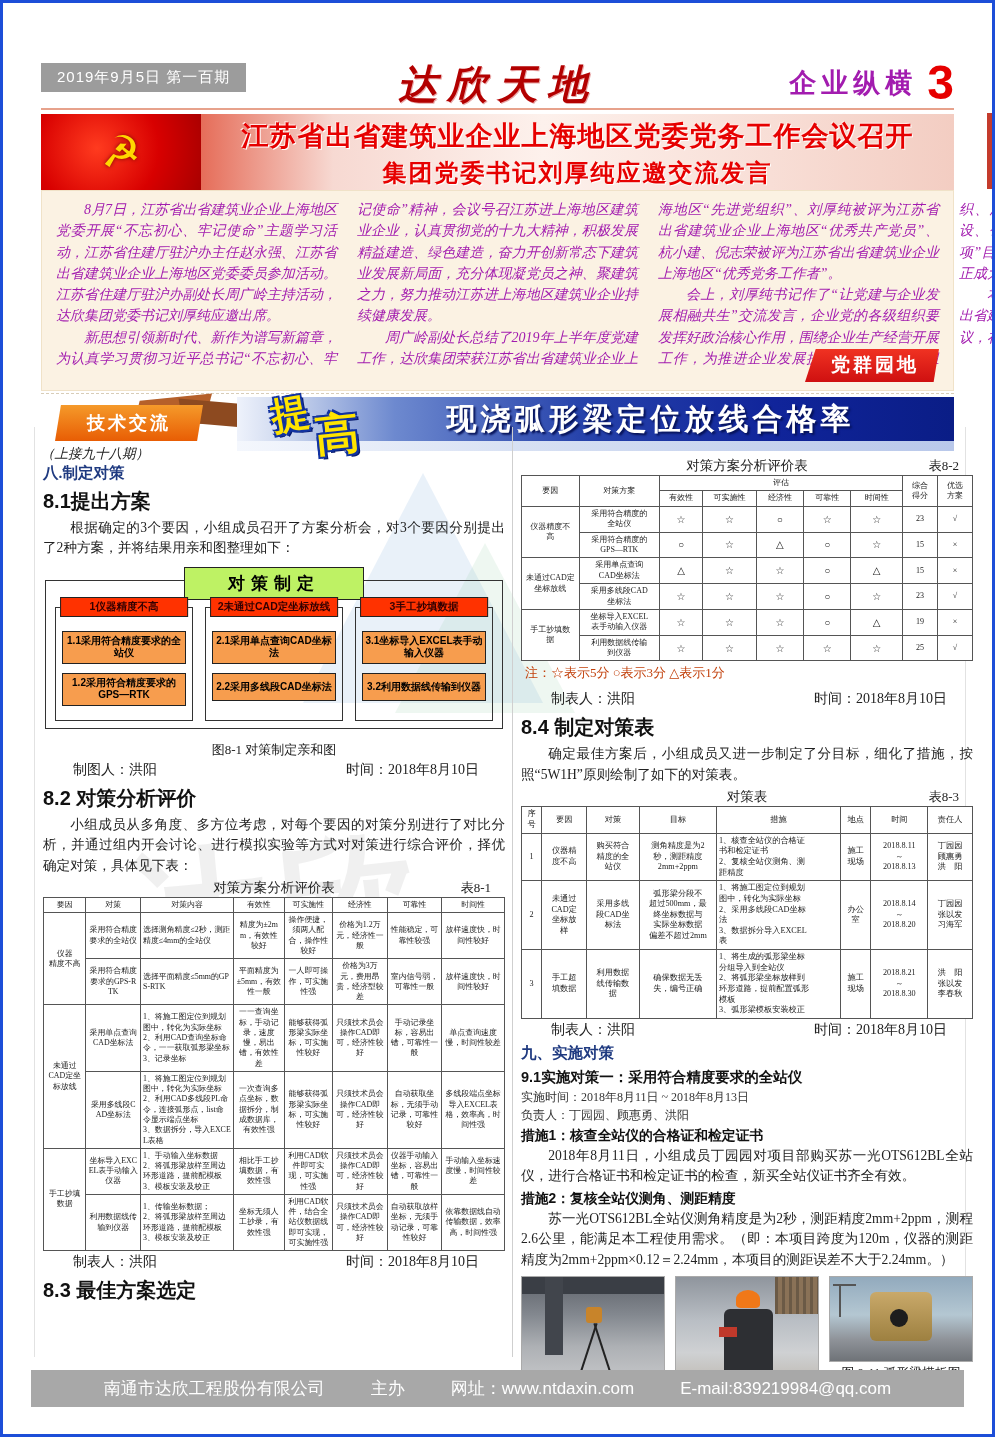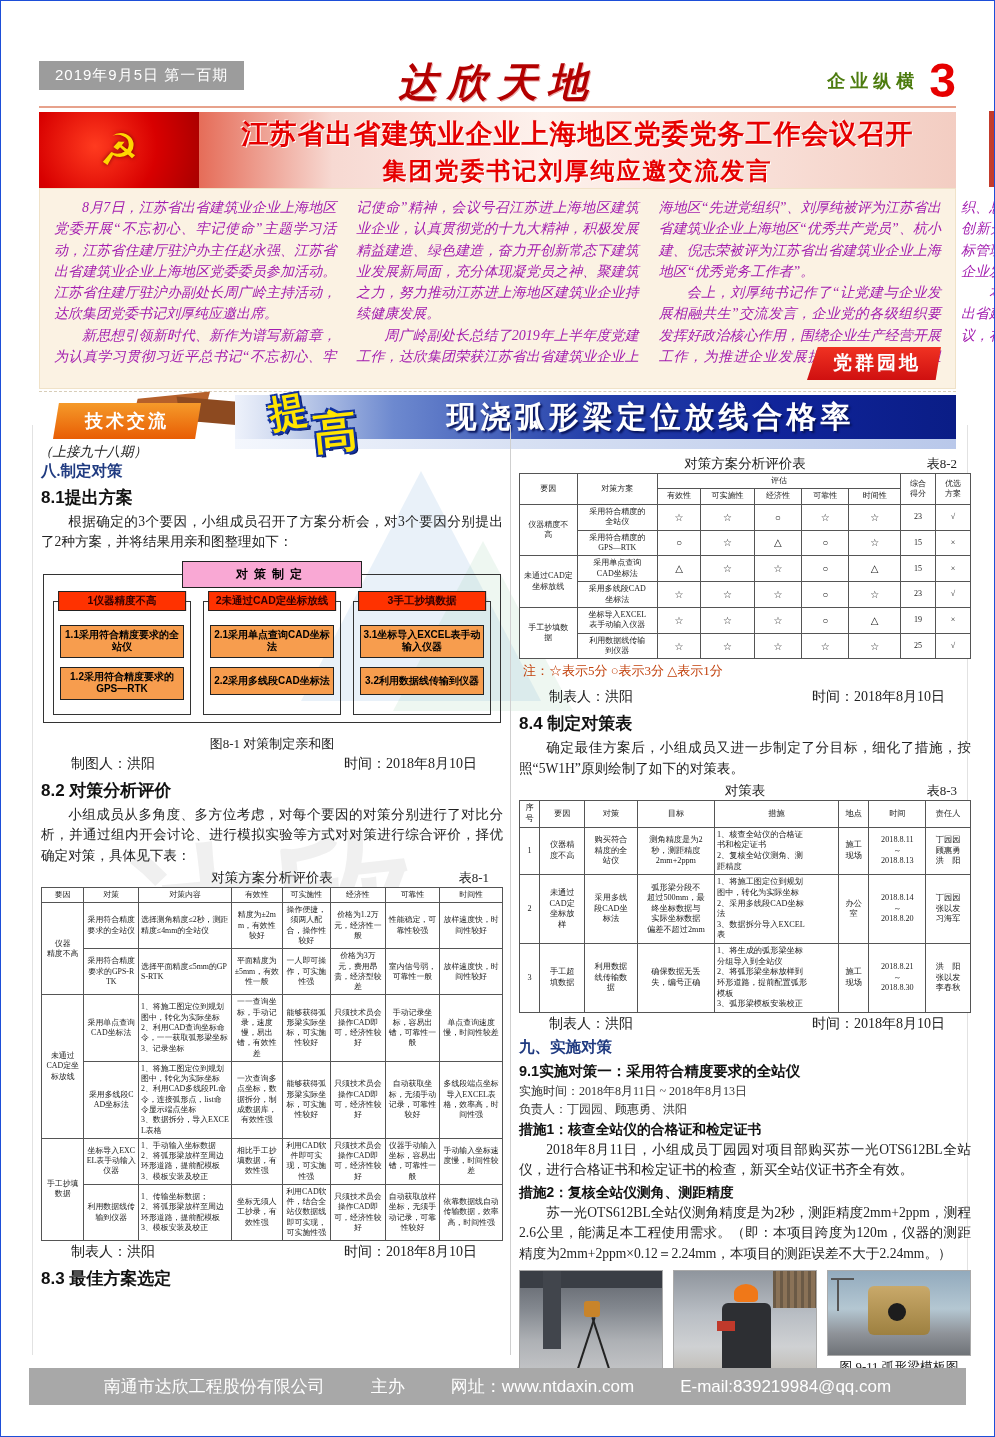--- a/index.html
+++ b/index.html
@@ -1,24 +1,24 @@
 <!DOCTYPE html>
 <html><head>
 <meta charset="utf-8">
 <style>
   * { margin:0; padding:0; box-sizing:border-box; }
   body { background:#e8e8e8; font-family:"Liberation Serif","DejaVu Serif",serif; }
-  .page { position:relative; width:995px; height:1437px; margin:0 auto; background:#fff; overflow:hidden; border:1px solid #1d4ed8; }
+  .page { position:relative; width:995px; height:1437px; margin:0 auto; background:#fff; overflow:hidden; border:3px solid #1d4ed8; }
 
   
   .hdr { position:absolute; left:38px; right:38px; top:52px; height:50px; }
   .hdr-date { position:absolute; left:0; top:8px; background:#9c9c9c; color:#fff; font-family:"Liberation Sans",sans-serif; font-size:15px; padding:5px 16px; letter-spacing:1px; }
   .hdr-mast { position:absolute; left:50%; top:2px; transform:translateX(-50%); font-size:40px; font-weight:bold; font-style:italic; color:#b30000; letter-spacing:10px; text-shadow:1px 1px 0 #e9a9a9; white-space:nowrap; }
   .hdr-right { position:absolute; right:0; top:4px; display:flex; align-items:center; gap:10px; }
-  .hdr-sec { font-family:"Liberation Sans",sans-serif; font-weight:bold; font-size:18px; letter-spacing:5px; color:#4d7c0f; }
+  .hdr-sec { font-family:"Liberation Sans",sans-serif; font-weight:bold; font-size:27px; letter-spacing:5px; color:#a21caf; }
   .hdr-num { font-family:"Liberation Sans",sans-serif; font-weight:bold; font-size:48px; color:#e60000; line-height:1; }
   .hdr-rule { position:absolute; left:38px; right:38px; top:105px; height:2px; background:#e7a28c; }
   .red-sliver { position:absolute; right:0; top:110px; width:5px; height:76px; background:#c43b2c; }
 
   
   .banner { position:absolute; left:38px; right:38px; top:111px; height:76px; background:linear-gradient(90deg,#c00000 0%,#e04b33 13%,#f7d9d2 32%,#fdf1ec 55%,#f8ded6 80%,#f3cdc2 100%); overflow:hidden; }
   .emblem { position:absolute; left:0; top:0; width:160px; height:76px; background:radial-gradient(circle at 35% 45%, #ff3b1f 0%, #d80000 55%, #a80000 100%); display:flex; align-items:center; justify-content:center; }
   .emblem-glyph { font-size:44px; color:#ffd700; text-shadow:0 0 4px #7a0000; }
   .banner-titles { position:absolute; left:170px; right:10px; top:4px; text-align:center; color:#e60000; font-family:"Liberation Sans",sans-serif; font-weight:bold; }
   .banner-t1 { font-size:27px; letter-spacing:1px; text-shadow:1px 1px 0 #fff,-1px -1px 0 #ffe9e4; }
@@ -46,30 +46,30 @@
   .byline { position:absolute; right:16px; top:50px; font-family:"Liberation Sans",sans-serif; font-weight:bold; font-size:15px; color:#111; }
 
   
   .col-sep { position:absolute; left:509px; top:424px; height:930px; width:1px; background:#cfcfcf; }
   .edgeL { position:absolute; left:31px; top:424px; height:930px; width:1px; background:#e2e2e2; }
   .edgeR { position:absolute; right:26px; top:424px; height:930px; width:1px; background:#e2e2e2; }
   .colL { position:absolute; left:40px; width:462px; top:458px; }
   .colR { position:absolute; left:518px; width:452px; top:452px; }
 
   .h-nav { font-weight:bold; font-size:15.5px; color:#1f3a80; margin:2px 0 4px; }
-  .h-sub { font-family:"Liberation Sans",sans-serif; font-weight:bold; font-size:17px; color:#111; margin:4px 0 3px; }
+  .h-sub { font-family:"Liberation Sans",sans-serif; font-weight:bold; font-size:20px; color:#111; margin:4px 0 3px; }
   .para { font-size:13.6px; line-height:1.5; text-align:justify; text-indent:2em; color:#222; margin-bottom:3px; }
   .maker-row { display:flex; justify-content:space-between; font-size:14px; color:#222; padding:2px 26px 2px 30px; }
   .tbl-title { display:flex; align-items:baseline; justify-content:center; position:relative; font-size:13.5px; color:#222; margin-top:2px; }
   .tbl-tag { position:absolute; right:14px; font-size:13px; }
 
   
   .affinity { position:relative; height:172px; margin:8px 0 2px; }
   .aff-outer { position:absolute; left:2px; right:2px; top:13px; bottom:10px; border:1.5px solid #333; }
-  .aff-root { position:absolute; left:50%; top:0; transform:translateX(-50%); width:180px; background:#f9a8d4; border:1.5px solid #222; font-family:"Liberation Sans",sans-serif; font-weight:bold; font-size:12px; letter-spacing:6px; text-align:center; padding:4px 0; }
+  .aff-root { position:absolute; left:50%; top:0; transform:translateX(-50%); width:180px; background:#bef264; border:1.5px solid #222; font-family:"Liberation Sans",sans-serif; font-weight:bold; font-size:17px; letter-spacing:6px; text-align:center; padding:4px 0; }
   .aff-groups { position:absolute; left:12px; right:12px; top:40px; bottom:18px; display:flex; gap:12px; }
   .aff-group { position:relative; flex:1; border:1.3px solid #333; padding:14px 5px 4px; }
   .aff-head { position:absolute; top:-11px; left:50%; transform:translateX(-50%); width:94%; background:#ff3200; border:1.3px solid #222; color:#300; font-family:"Liberation Sans",sans-serif; font-weight:bold; font-size:10.5px; text-align:center; padding:2px 0; white-space:nowrap; overflow:hidden; }
   .aff-item { background:#f79d4e; border:1.3px solid #222; font-family:"Liberation Sans",sans-serif; font-weight:bold; font-size:10px; line-height:1.25; text-align:center; margin:9px 1px 0; padding:3px 1px; min-height:28px; display:flex; align-items:center; justify-content:center; }
   .fig-cap { text-align:center; font-size:13px; color:#222; margin-top:2px; }
 
   
   table { border-collapse:collapse; width:100%; background:#fff; table-layout:fixed; }
   th, td { border:1px solid #555; font-size:8px; line-height:1.3; text-align:center; vertical-align:middle; padding:2px 2px; color:#222; font-weight:normal; word-break:break-all; }
   .t81 th, .t81 td { font-size:7.9px; }

